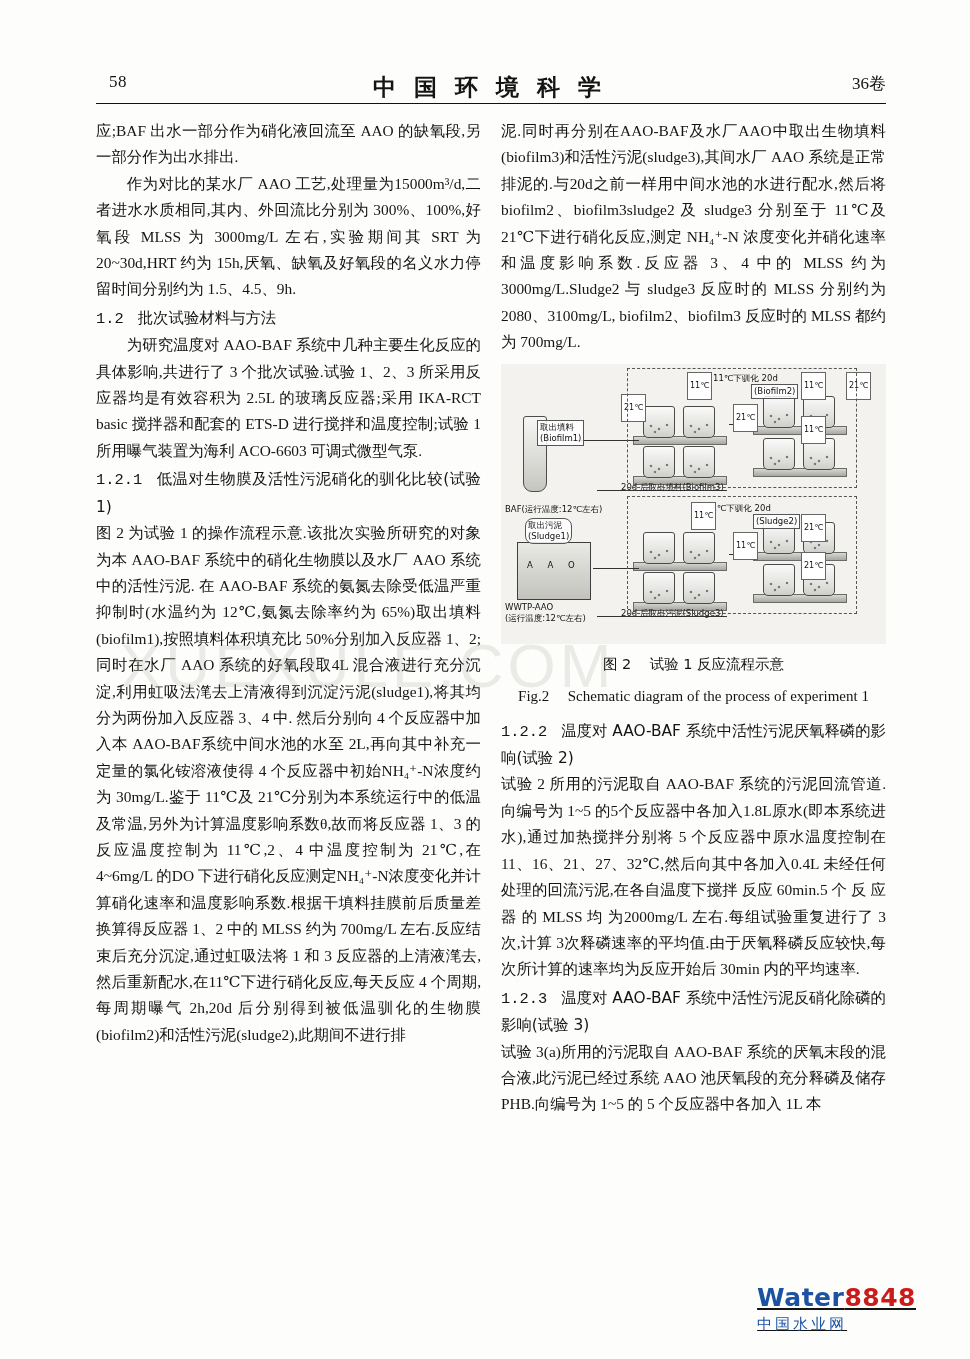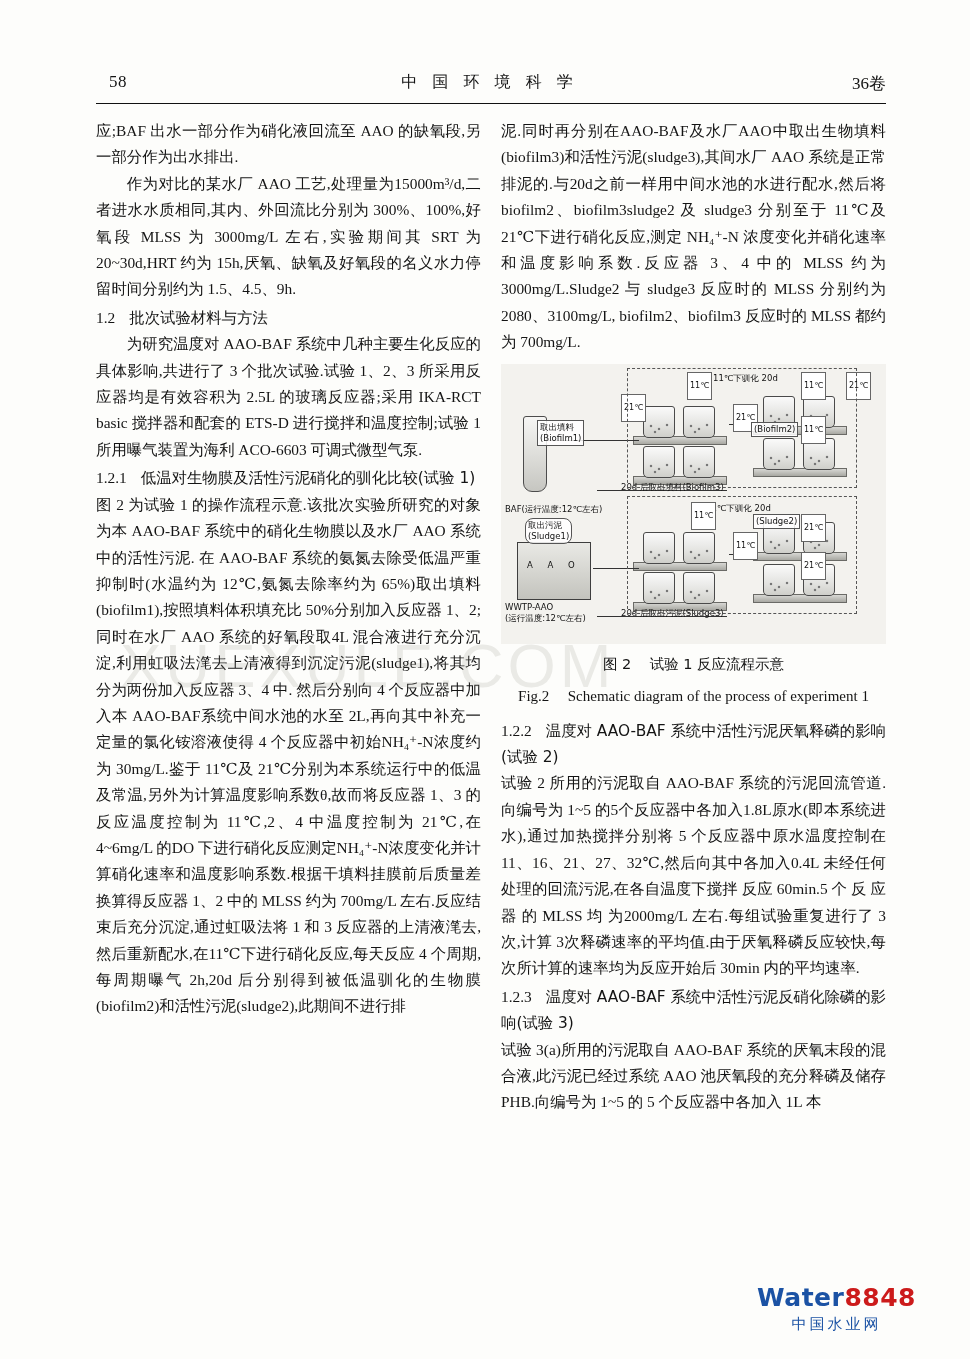--- a/index.html
+++ b/index.html
@@ -32,23 +32,23 @@
     font-size: 17px;
   }
   .header .page-num {
     font-family: "Liberation Serif", serif;
     font-size: 17px;
     letter-spacing: 0.5px;
     margin-left: 13px;
   }
   .header .journal {
     font-family: "DejaVu Sans", sans-serif;
-    font-size: 16px;
+    font-size: 23px;
     letter-spacing: 5px;
-    font-weight: 400;
+    font-weight: 700;
   }
   .header .vol {
     font-size: 17px;
   }
   .header-rule {
     position: absolute;
     left: 96px;
     top: 103px;
     width: 790px;
     height: 1px;
@@ -73,21 +73,21 @@
   }
   p.indent {
     text-indent: 2em;
   }
   .sec-head {
     margin-top: 2px;
     font-family: "DejaVu Sans", sans-serif;
     font-size: 15.4px;
   }
   .sec-head .num {
-    font-family: Liberation Serif, serif;
+    font-family: Liberation Mono, monospace;
   }
   .sec-head .sp {
     display: inline-block;
     width: 14px;
   }
 
   
   .figure {
     position: relative;
     margin-top: 8px;
@@ -124,22 +124,23 @@
     pointer-events: none;
     user-select: none;
     white-space: nowrap;
   }
 
   
   .wm-logo {
     position: absolute;
     right: 54px;
     bottom: 26px;
-    text-align: center;
+    text-align: left;
     line-height: 1.05;
+    text-decoration: underline;
   }
   .wm-logo .l1 {
     font-family: "DejaVu Sans", sans-serif;
     font-size: 25px;
     font-weight: bold;
     letter-spacing: 0.5px;
   }
   .wm-logo .l1 .water { color: #1b52a4; }
   .wm-logo .l1 .num { color: #cc1b1b; }
   .wm-logo .l2 {
@@ -311,21 +312,21 @@
         <div class="temp-tag" style="left:186px; top:8px;">11℃</div>
         <div class="lbl-plain" style="left:212px; top:9px;">11℃下驯化 20d</div>
         <div class="temp-tag" style="left:300px; top:8px;">11℃</div>
         <div class="temp-tag" style="left:345px; top:8px;">21℃</div>
         <div class="temp-tag" style="left:120px; top:30px;">21℃</div>
         <div class="temp-tag" style="left:232px; top:40px;">21℃</div>
         <div class="temp-tag" style="left:300px; top:52px;">11℃</div>
 
         <div class="lbl-box" style="left:36px; top:20px; white-space:pre-line;margin-top:36px;">取出填料
 (Biofilm1)</div>
-        <div class="lbl-box" style="left:250px; top:20px;margin-top:38px;">(Biofilm2)</div>
+        <div class="lbl-box" style="left:250px; top:20px;">(Biofilm2)</div>
         <div class="lbl-plain" style="left:120px; top:118px;">20d 后取出填料(Biofilm3)</div>
         <div class="lbl-plain" style="left:4px; top:140px;">BAF(运行温度:12℃左右)</div>
         <div class="lbl-box" style="left:24px; top:154px; white-space:pre-line;border-radius:8px;">取出污泥
 (Sludge1)</div>
         <div class="lbl-plain" style="left:205px; top:139px;">11℃下驯化 20d</div>
         <div class="lbl-box" style="left:252px; top:150px;">(Sludge2)</div>
         <div class="lbl-plain" style="left:120px; top:244px;">20d 后取出污泥(Sludge3)</div>
         <div class="lbl-plain" style="left:4px; top:238px; white-space:pre-line;">WWTP-AAO
 (运行温度:12℃左右)</div>
         <div class="temp-tag" style="left:190px; top:138px;">11℃</div>

